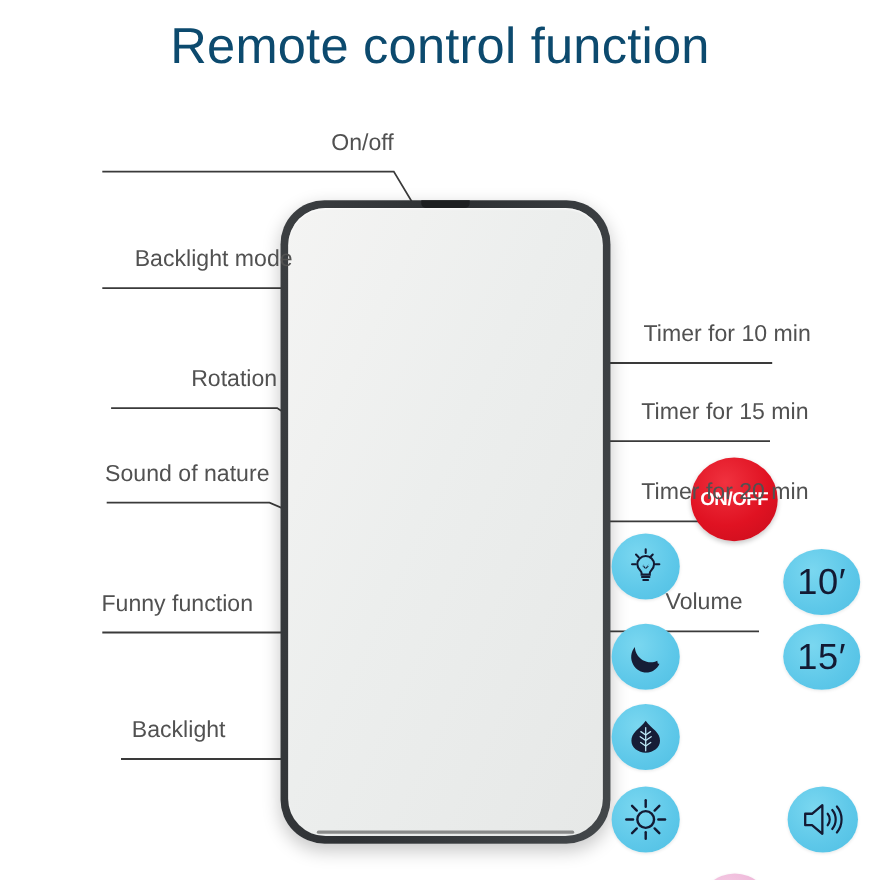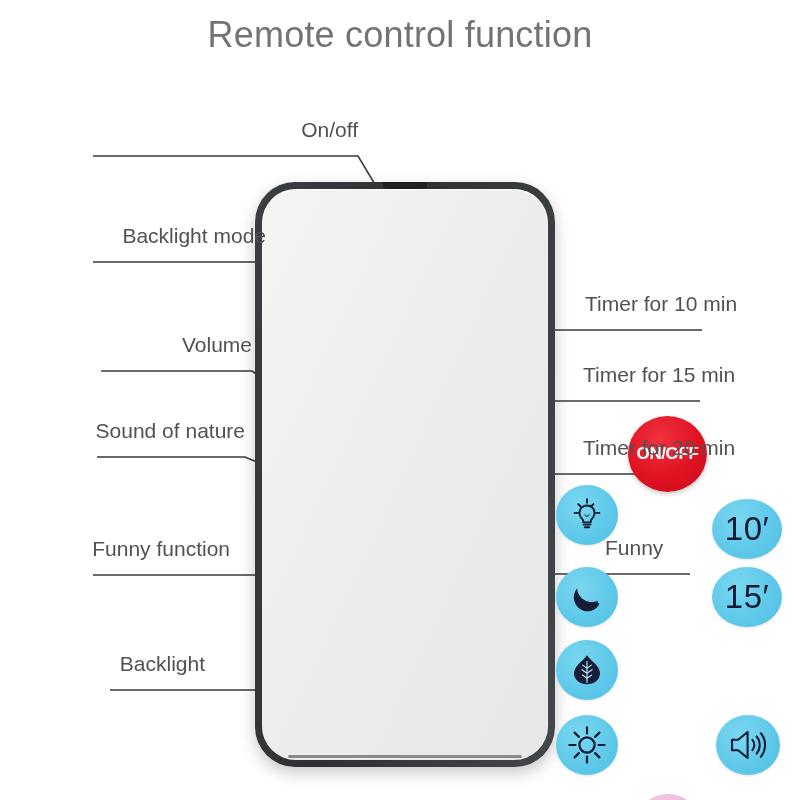--- a/index.html
+++ b/index.html
@@ -17,23 +17,23 @@
     overflow: hidden;
   }
 
   
   #page-title {
     position: absolute;
     left: 0;
     top: 14px;
     width: 800px;
     text-align: center;
-    font-size: 36px;
+    font-size: 46px;
     font-weight: 400;
-    color: #737373;
+    color: #0c4a6e;
     letter-spacing: 0.2px;
   }
 
   
   #remote {
     position: absolute;
     left: 255px;
     top: 182px;
     width: 300px;
     height: 585px;
@@ -267,21 +267,21 @@
 
   <div class="callout left" style="left:93px; top:118px; width:265px;">
     <span>On/off</span>
   </div>
 
   <div class="callout left" style="left:73px; top:224px; width:193px;">
     <span>Backlight mode</span>
   </div>
 
   <div class="callout left" style="left:101px; top:333px; width:151px;">
-    <span>Volume</span>
+    <span>Rotation</span>
   </div>
 
   <div class="callout left" style="left:55px; top:419px; width:190px;">
     <span>Sound of nature</span>
   </div>
 
   <div class="callout left" style="left:55px; top:537px; width:175px;">
     <span>Funny function</span>
   </div>
 
@@ -295,16 +295,16 @@
 
   <div class="callout right" style="left:583px; top:363px;">
     <span>Timer for 15 min</span>
   </div>
 
   <div class="callout right" style="left:583px; top:436px;">
     <span>Timer for 20 min</span>
   </div>
 
   <div class="callout right" style="left:605px; top:536px;">
-    <span>Funny</span>
+    <span>Volume</span>
   </div>
 
 </div>
 
 </body></html>

